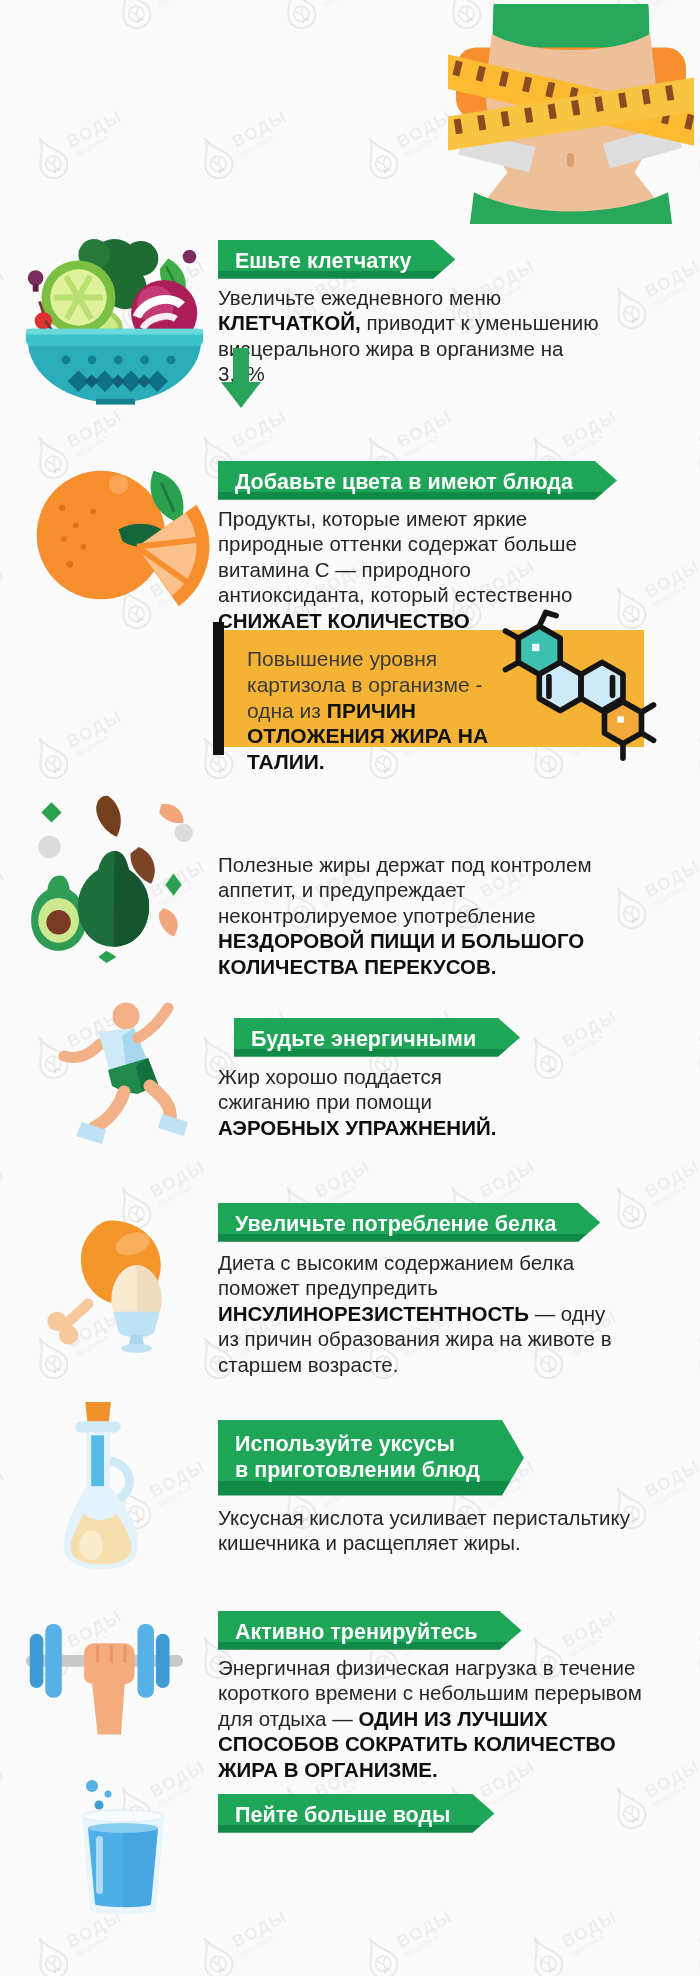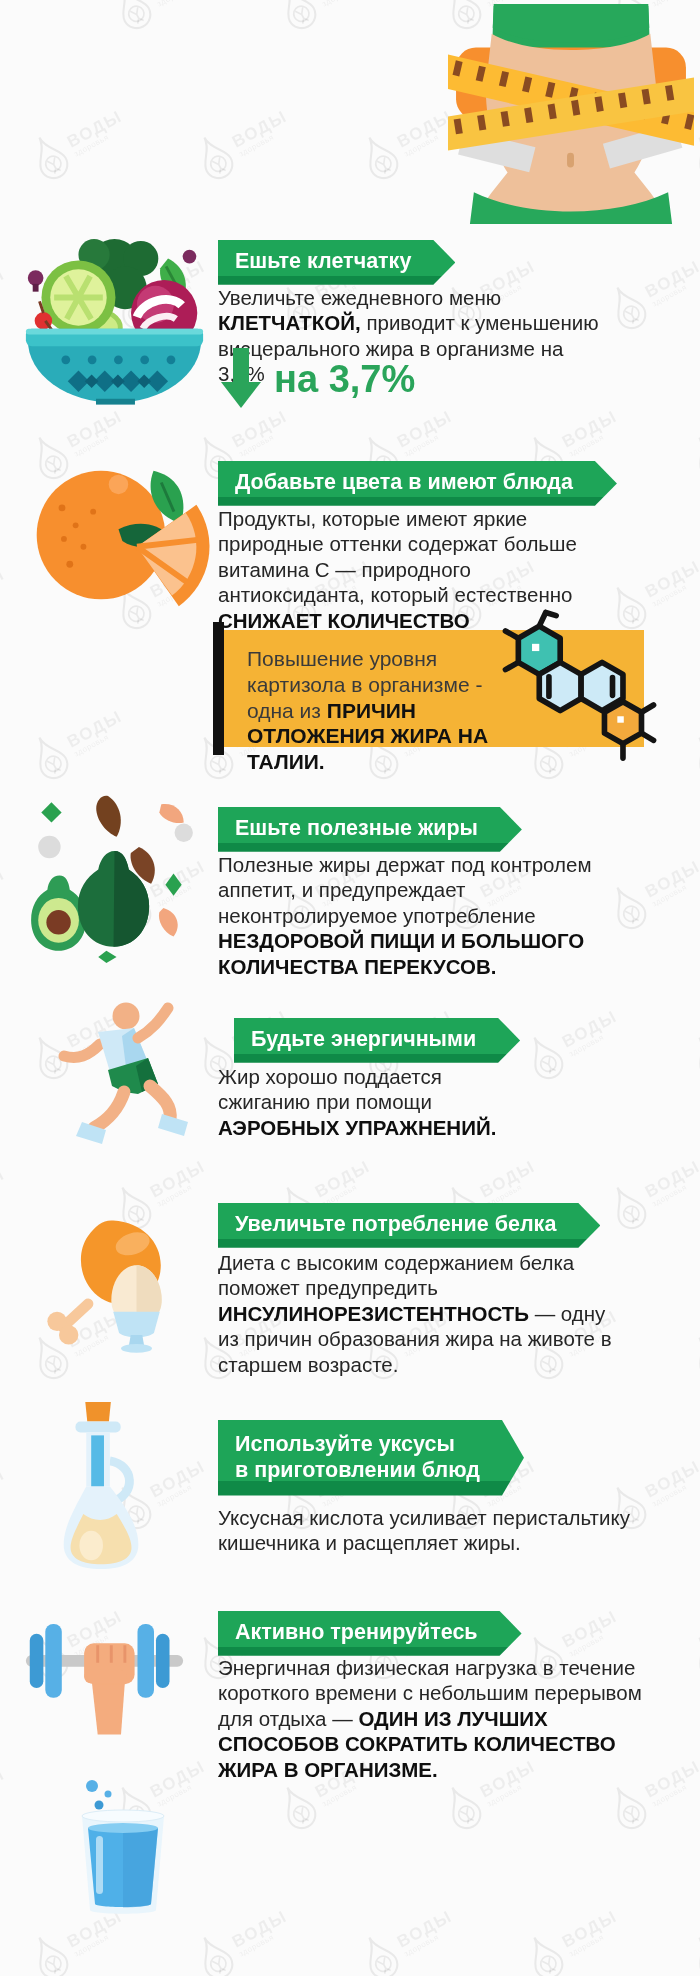--- a/index.html
+++ b/index.html
@@ -10,21 +10,21 @@
   .wm-tile{position:absolute;display:flex;align-items:center;gap:6px;
            transform:rotate(-28deg);color:rgba(0,0,0,0.055);width:132px;}
   .wm-t1{font-weight:bold;font-size:17px;letter-spacing:1.5px;}
   .wm-t2{font-size:8px;letter-spacing:.5px;margin-top:-2px;}
   .wm-drop{flex:0 0 auto;}
   
   .title{position:absolute;left:33px;top:14px;z-index:1;color:#0b0b0b;font-weight:bold;
          font-size:57px;line-height:64px;letter-spacing:-1.5px;}
   
   .banner{position:absolute;z-index:2;color:#fff;font-weight:bold;font-size:21.5px;line-height:1.2;
-          padding:9px 44px 10px 17px;white-space:nowrap;
+          padding:9px 44px 4px 17px;white-space:nowrap;
           background:linear-gradient(180deg,#1ea558 0%,#1ea558 80%,#0f8a47 80%);
           clip-path:polygon(0 0,calc(100% - 22px) 0,100% 50%,calc(100% - 22px) 100%,0 100%);}
   .banner.two{padding-top:12px;padding-bottom:12px;}
   
   .body{position:absolute;z-index:1;margin:0;font-size:20.5px;line-height:1.24;color:#262626;}
   .body b{color:#0f0f0f;}
   
   .stat{position:absolute;left:221px;top:348px;z-index:1;display:flex;align-items:center;gap:13px;
         color:#2aa45a;font-weight:bold;font-size:38px;}
   
@@ -865,21 +865,20 @@
   <div class="banner" style="left:218px;top:240px">
     <span>Ешьте клетчатку</span>
   </div>
   <p class="body" style="left:218px;top:285px;width:395px"><span>Увеличьте ежедневного меню </span><b>КЛЕТЧАТКОЙ,</b><span> приводит к уменьшению висцерального жира в организме на 3,7%</span></p>
 
   <div class="stat">
     <svg width="40" height="62" viewBox="0 0 40 62">
       <rect x="12" y="0" width="16" height="36" fill="#2aa45a"></rect>
       <polygon points="0,34 40,34 20,60" fill="#2aa45a"></polygon>
     </svg>
-    <span>на 3,7%</span>
   </div>
 
   <div class="icon" style="left:25px;top:448px">
     <svg width="185" height="178" viewBox="0 0 190 180">
       <circle cx="78" cy="88" r="66" fill="#f78f2e"></circle>
       <circle cx="96" cy="36" r="10" fill="#fba558"></circle>
       <g fill="#e07318">
         <circle cx="38" cy="60" r="3.5"></circle>
           <circle cx="52" cy="78" r="3"></circle>
           <circle cx="40" cy="92" r="3"></circle>
@@ -934,23 +933,20 @@
       <path d="M140,118 C154,122 158,136 150,146 C140,142 134,130 136,122 Z" fill="#f2a67e"></path>
       <path d="M38,86 C44,86 47,92 48,100 C58,106 64,116 64,130 C64,148 52,160 37,160 C22,160 10,148 10,130 C10,116 16,106 26,100 C27,92 31,86 38,86 Z" fill="#2e9c55"></path>
       <ellipse cx="37" cy="130" rx="20" ry="22" fill="#cde98f"></ellipse>
       <circle cx="37" cy="132" r="12" fill="#7a3b24"></circle>
       <path d="M92,62 C100,62 104,70 106,80 C118,88 126,100 126,116 C126,140 111,156 91,156 C71,156 56,140 56,116 C56,100 64,88 76,80 C78,70 84,62 92,62 Z" fill="#1c6e3c"></path>
       <path d="M92,62 C100,62 104,70 106,80 C118,88 126,100 126,116 C126,140 111,156 91,156 L92,62 Z" fill="#155630"></path>
       <polygon points="84,160 94,166 84,172 76,166" fill="#2aa14f"></polygon>
     </svg>
   </div>
 
-  <div class="banner" style="left:218px;top:807px">
-    <span>Ешьте полезные жиры</span>
-  </div>
   <p class="body" style="left:218px;top:852px;width:410px"><span>Полезные жиры держат под контролем аппетит, и предупреждает неконтролируемое употребление </span><b>НЕЗДОРОВОЙ ПИЩИ И БОЛЬШОГО КОЛИЧЕСТВА ПЕРЕКУСОВ.</b></p>
 
   <div class="icon" style="left:30px;top:996px">
     <svg width="175" height="160" viewBox="0 0 175 160">
       <path d="M70,48 C58,60 48,64 34,60" stroke="#f2b186" stroke-width="11" stroke-linecap="round" fill="none"></path>
       <circle cx="96" cy="20" r="13.5" fill="#f2b186"></circle>
       <polygon points="68,36 104,32 117,64 80,76" fill="#cfe9f7"></polygon>
       <polygon points="104,32 117,64 96,71 92,40" fill="#a9d7ef"></polygon>
       <path d="M108,42 C122,34 130,24 138,12" stroke="#f2b186" stroke-width="11" stroke-linecap="round" fill="none"></path>
       <polygon points="78,74 118,62 128,88 108,98 94,96 82,90" fill="#1f8a4c"></polygon>
@@ -1032,14 +1028,17 @@
         <circle cx="33" cy="27" r="4.5" fill="#3d9ad4"></circle>
       <path d="M16,38 L98,38 L90,132 C89,137 25,137 24,132 Z" fill="#e9f5fc"></path>
       <ellipse cx="57" cy="38" rx="41" ry="6" fill="#f7fcff" stroke="#dcedf7"></ellipse>
       <path d="M22,50 L92,50 L85,126 C84,130 30,130 29,126 Z" fill="#4fb0e8"></path>
       <path d="M92,50 L85,126 C84.5,128 70,129.5 57,129.5 L57,50 Z" fill="#3d9ad4" opacity="0.45"></path>
       <ellipse cx="57" cy="50" rx="35" ry="5" fill="#86cdf2"></ellipse>
       <rect x="30" y="58" width="7" height="58" rx="3.5" fill="#bfe4f7" opacity="0.85"></rect>
     </svg>
   </div>
 
+  <div class="banner" style="left:218px;top:1794px">
+    <span>Пейте больше воды</span>
+  </div>
 
 </div>
 
 </body></html>

